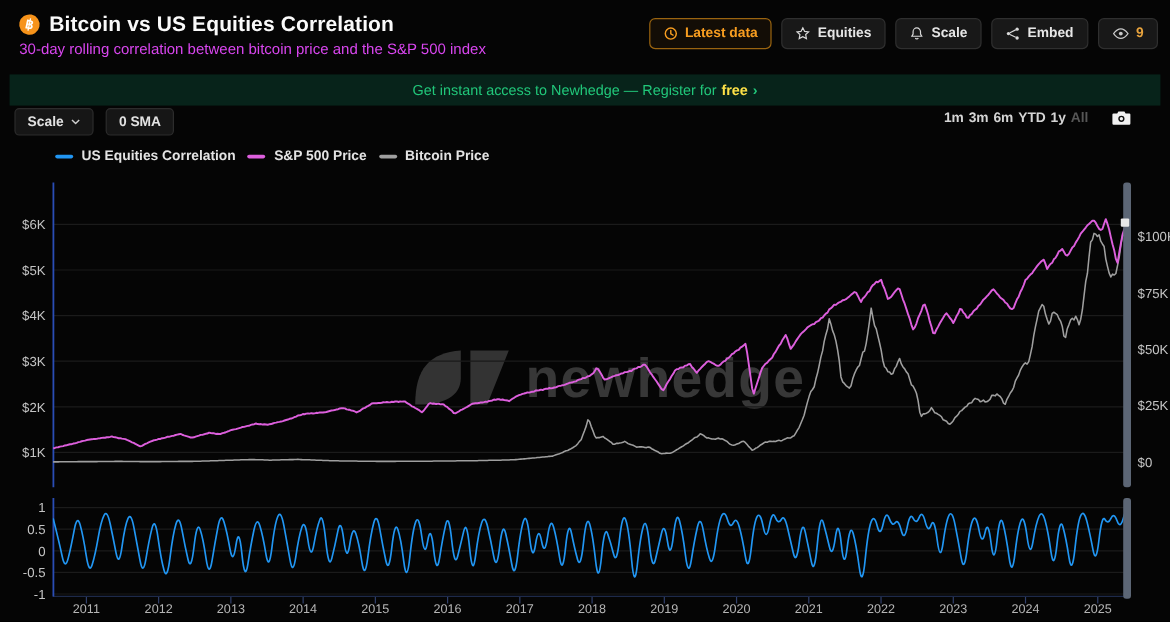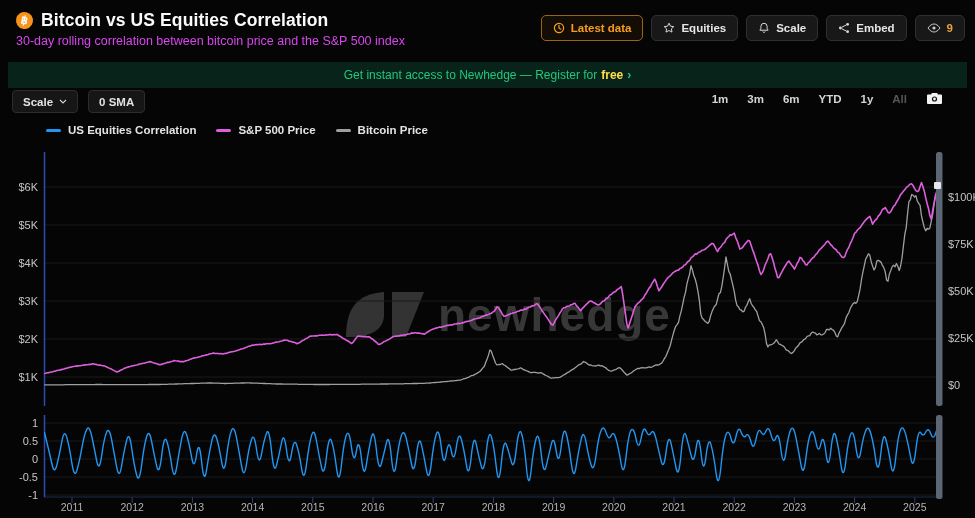--- a/index.html
+++ b/index.html
@@ -40,21 +40,21 @@
   .tool-btn {
     height:23px; padding:0 10px; display:flex; align-items:center; gap:6px;
     background:#161616; border:1px solid #2c2c2c; border-radius:4px;
     color:#e2e2e2; font-size:11.5px; font-weight:600; cursor:pointer;justify-content:space-between;
   }
   .toolbar-right { position:absolute; right:32px; top:92px; display:flex; gap:19px; align-items:center; }
   .range-btn { font-size:11.5px; font-weight:600; color:#d4d4d4; cursor:pointer; }
   .range-btn.active { color:#565656; }
   .camera-btn { cursor:pointer; display:flex; align-items:center; }
   
-  .legend { position:absolute; left:46px; top:124px; display:flex; gap:20px; align-items:center; }
+  .legend { position:absolute; left:46px; top:124px; display:flex; gap:10px; align-items:center; }
   .legend-item { display:flex; align-items:center; gap:7px; cursor:pointer; }
   .legend-dash { width:15px; height:3px; border-radius:2px; }
   .legend-label { font-size:11.5px; font-weight:600; color:#e3e3e3; }
   
   .watermark { position:absolute; left:342px; top:288px; display:flex; align-items:center; gap:12px; z-index:1; pointer-events:none; }
   .watermark-text { font-size:46px; font-weight:600; color:#373737; letter-spacing:1px; }
   
   #chart-svg { position:absolute; left:0; top:0; z-index:2; }
   .axis-label { font-size:11px; fill:#c4c4c4; font-family:"Liberation Sans",sans-serif; }
   .year-label { font-size:10.5px; fill:#b5b5b5; font-family:"Liberation Sans",sans-serif; }
@@ -122,21 +122,21 @@
           <polyline points="1,1 4,4 7,1" fill="none" stroke="#cfcfcf" stroke-width="1.2"></polyline>
         </svg>
     </div>
     <div class="tool-btn">
       <span>0 SMA</span>
     </div>
   </div>
 
   <div class="toolbar-right">
 
-    <span id="range-container" style="display:flex;gap:19px;">
+    <span id="range-container" style="display:flex;gap:4px;">
         <span class="range-btn">1m</span>
         <span class="range-btn">3m</span>
         <span class="range-btn">6m</span>
         <span class="range-btn">YTD</span>
         <span class="range-btn">1y</span>
         <span class="range-btn active">All</span>
       </span>
     <span class="camera-btn">
       <svg width="17" height="13" viewBox="0 0 17 13">
           <path d="M2 2.5h3l1-1.5h5l1 1.5h3a1 1 0 0 1 1 1V11a1 1 0 0 1-1 1H2a1 1 0 0 1-1-1V3.5a1 1 0 0 1 1-1z" fill="#f2f2f2"></path>

